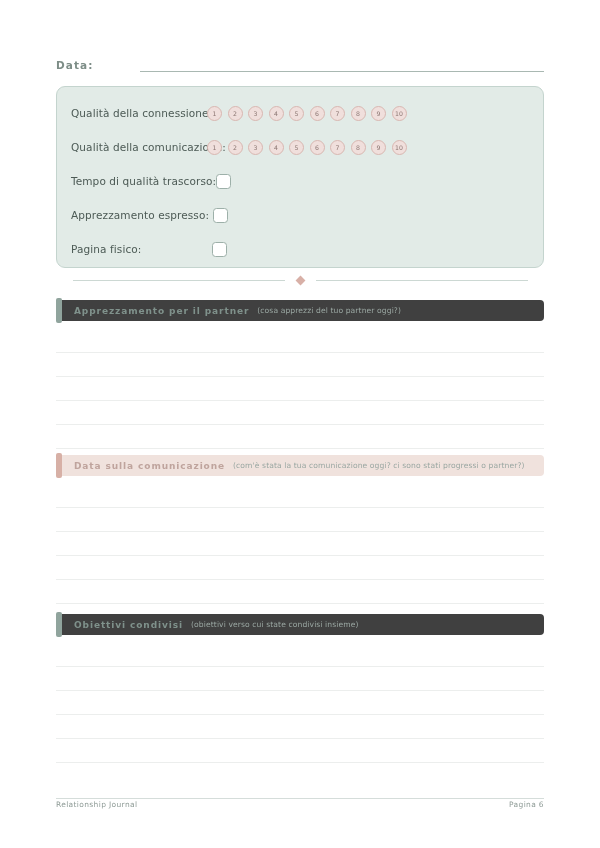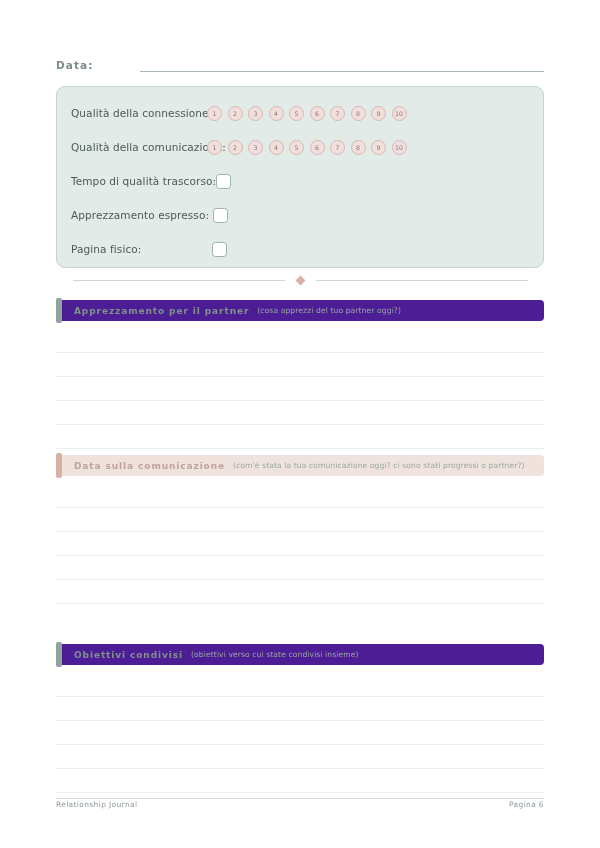--- a/index.html
+++ b/index.html
@@ -141,21 +141,21 @@
   }
   .section-header {
     position: relative;
     height: 21px;
     display: flex;
     align-items: center;
     border-radius: 0 4px 4px 0;
     padding-left: 18px;
     box-sizing: border-box;
   }
-  .section-header.green  { background: #4c1d95; }
+  .section-header.green  { background: #404040; }
   .section-header.rose   { background: #f0e2dd; }
   .accent {
     position: absolute;
     left: 0;
     top: -2px;
     width: 6px;
     height: 25px;
     border-radius: 2px;
   }
   .accent.green { background: #90a49d; }
@@ -294,21 +294,21 @@
     </div>
     <div class="lines">
       <div class="write-line"></div>
       <div class="write-line"></div>
       <div class="write-line"></div>
       <div class="write-line"></div>
       <div class="write-line"></div>
     </div>
   </div>
 
-  <div class="section" style="top:644px">
+  <div class="section" style="top:614px">
     <div class="section-header green">
       <span class="accent green"></span>
       <span class="section-title green">Obiettivi condivisi</span>
       <span class="section-hint">(obiettivi verso cui state condivisi insieme)</span>
     </div>
     <div class="lines">
       <div class="write-line"></div>
       <div class="write-line"></div>
       <div class="write-line"></div>
       <div class="write-line"></div>

